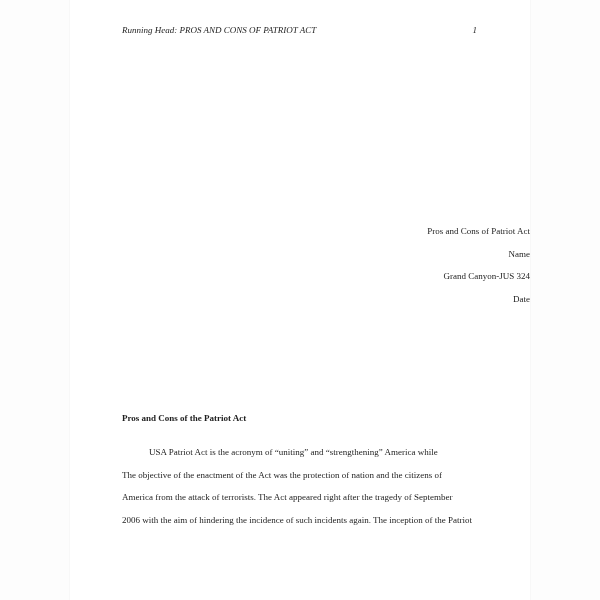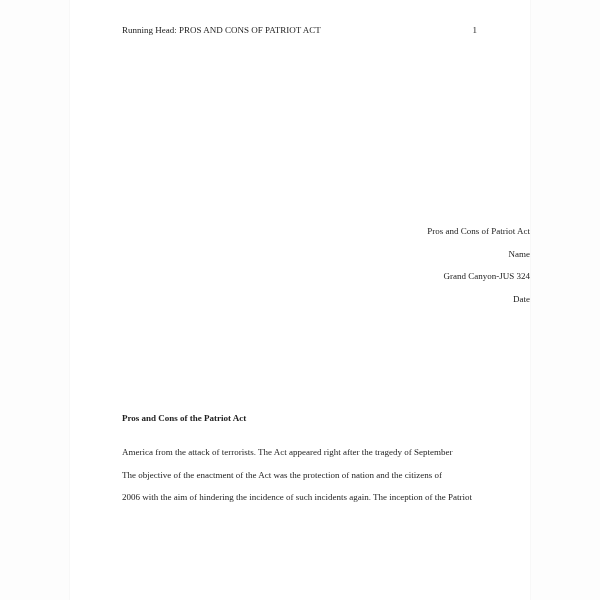--- a/index.html
+++ b/index.html
@@ -30,20 +30,21 @@
     position: absolute;
     top: 24px;
     left: 52px;
     right: 53px;
     display: flex;
     justify-content: space-between;
     align-items: baseline;
     font-size: 9px;
     line-height: 12px;
     white-space: nowrap;
+    font-style: italic;
   }
   .title-block {
     position: absolute;
     top: 220px;
     left: 0;
     width: 100%;
     text-align: right;
     font-size: 9px;
   }
   .title-line {
@@ -87,20 +88,21 @@
     <div class="title-block">
       <div class="title-line">Pros and Cons of Patriot Act</div>
       <div class="title-line">Name</div>
       <div class="title-line">Grand Canyon-JUS 324</div>
       <div class="title-line">Date</div>
     </div>
 
     <div class="body-block">
       <div class="section-heading">Pros and Cons of the Patriot Act</div>
       <div class="paragraph">
+        <div class="para-line indent">USA Patriot Act is the acronym of “uniting” and “strengthening” America while</div>
+        <div class="para-line">The objective of the enactment of the Act was the protection of nation and the citizens of</div>
         <div class="para-line">America from the attack of terrorists. The Act appeared right after the tragedy of September</div>
-        <div class="para-line">The objective of the enactment of the Act was the protection of nation and the citizens of</div>
         <div class="para-line">2006 with the aim of hindering the incidence of such incidents again. The inception of the Patriot</div>
       </div>
     </div>
 
   </div>
 </div>
 
 </body></html>

